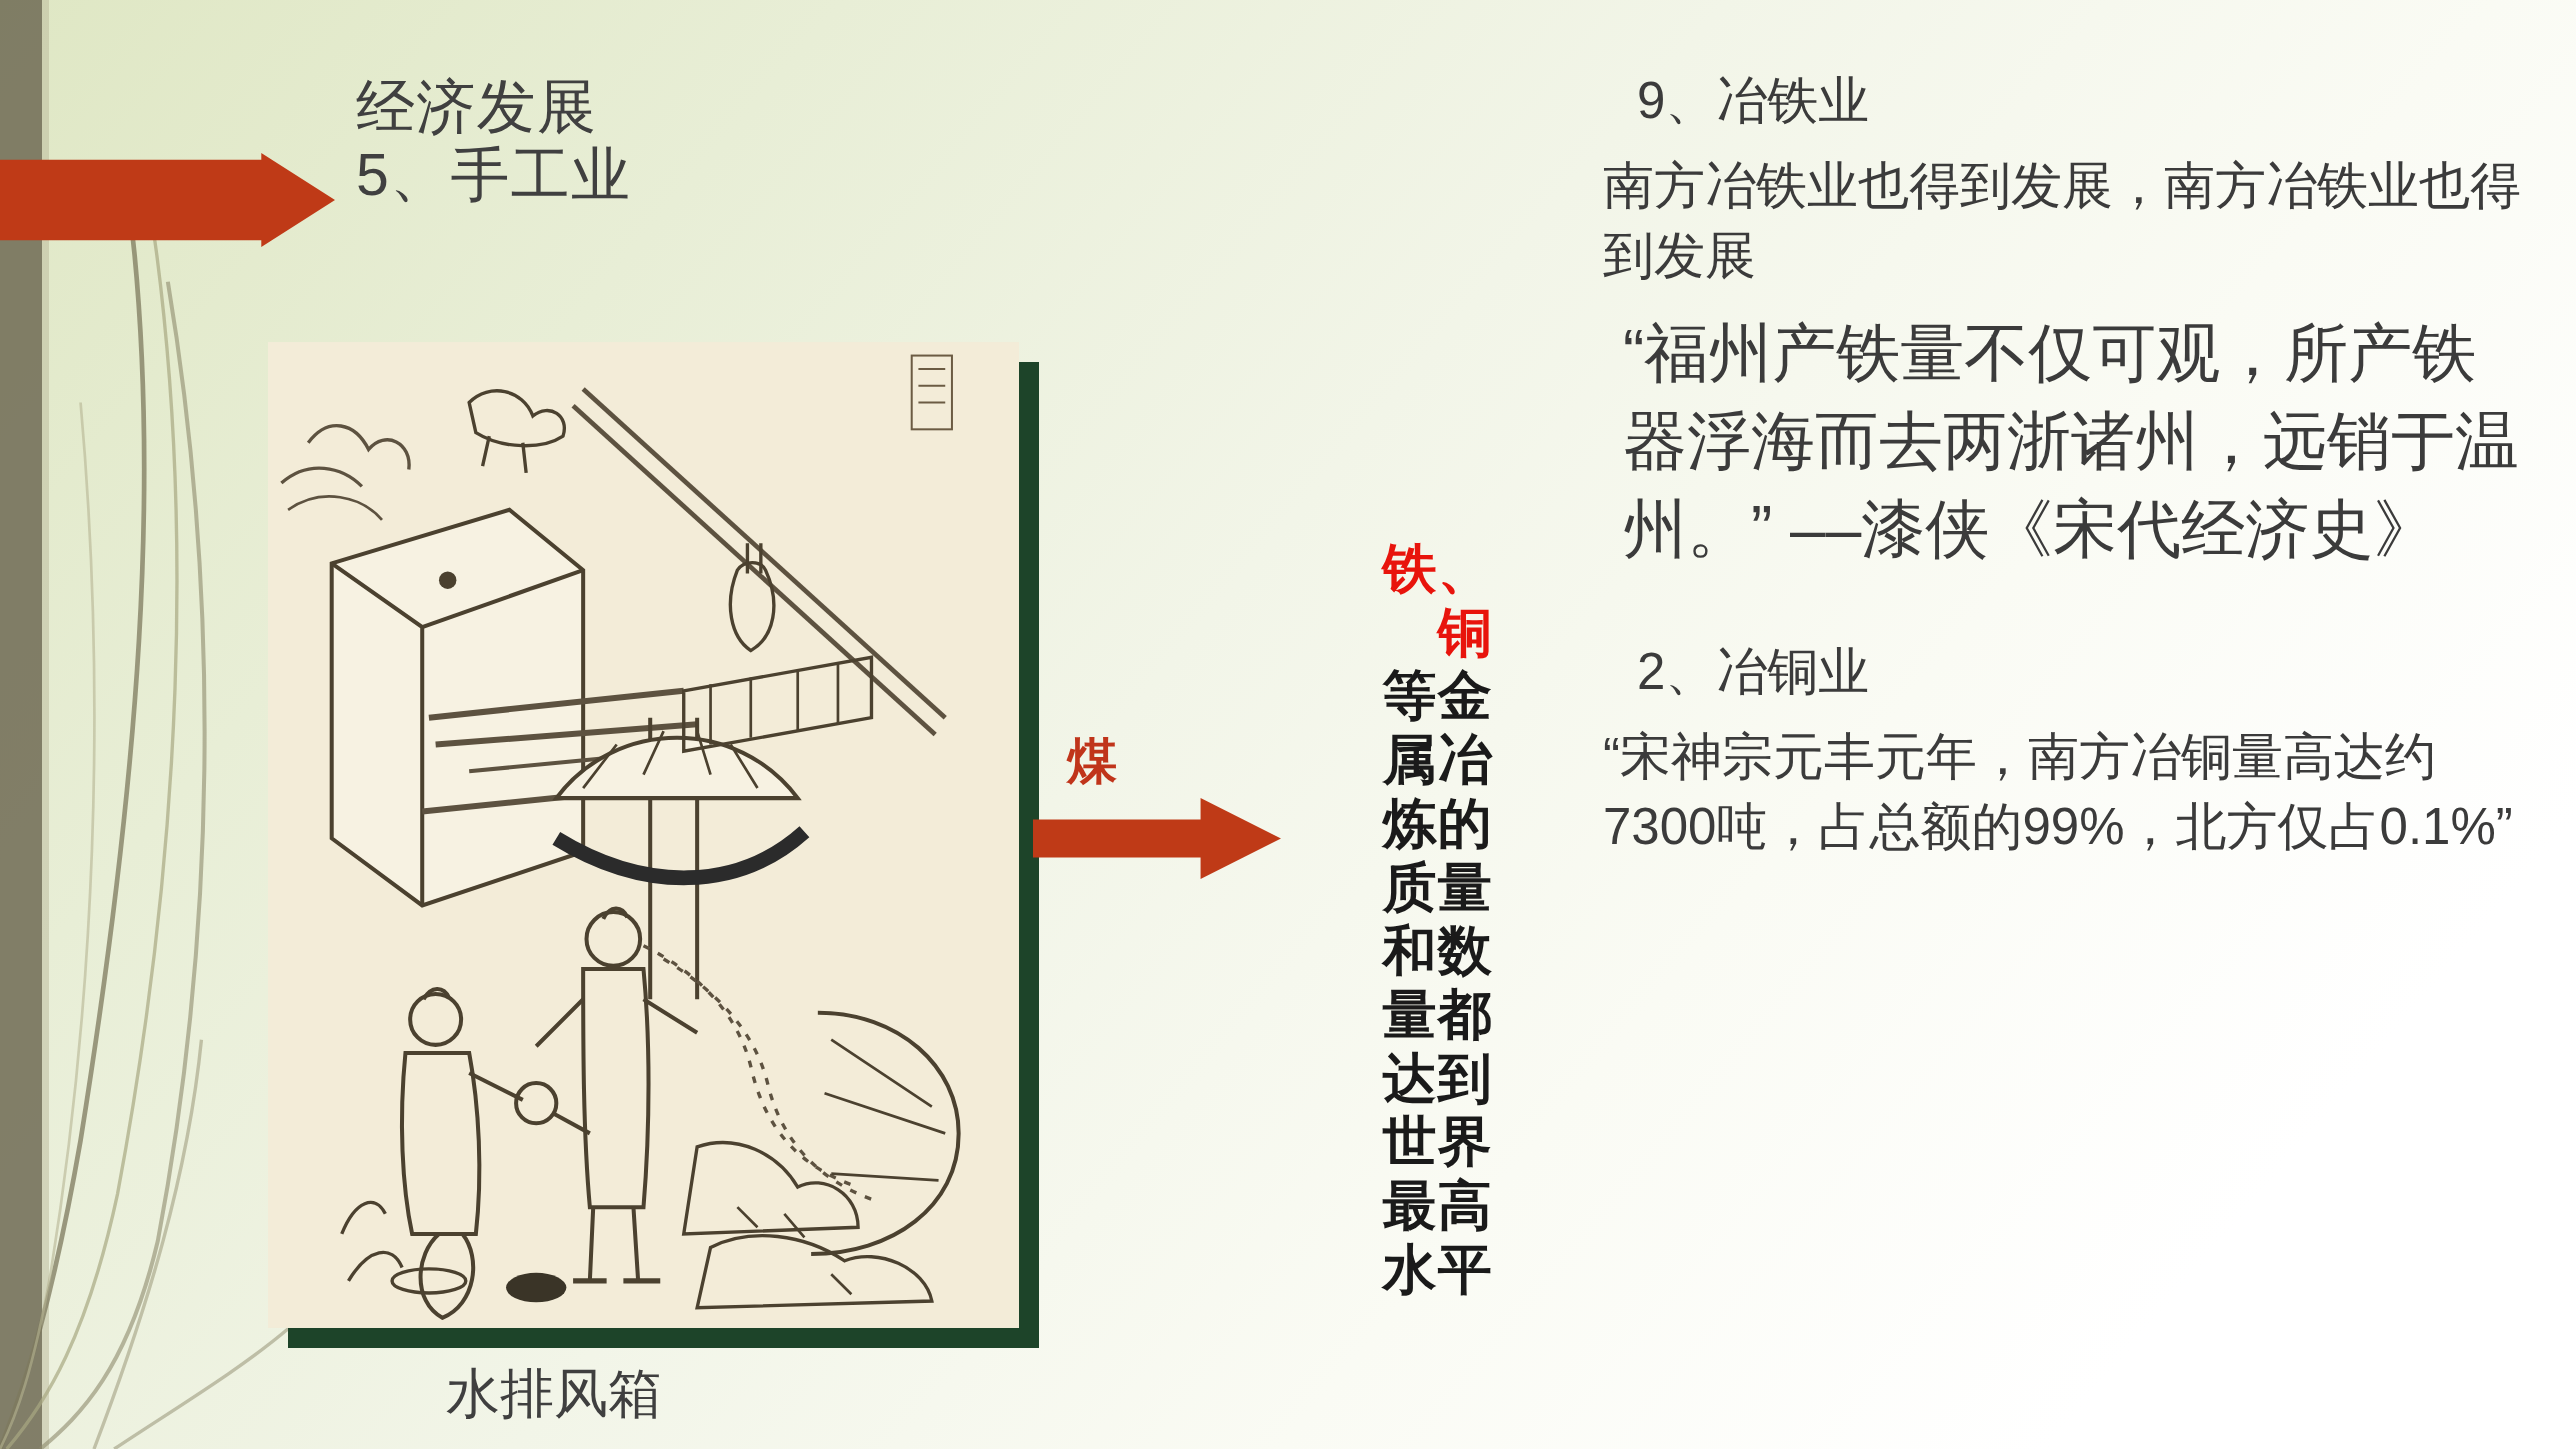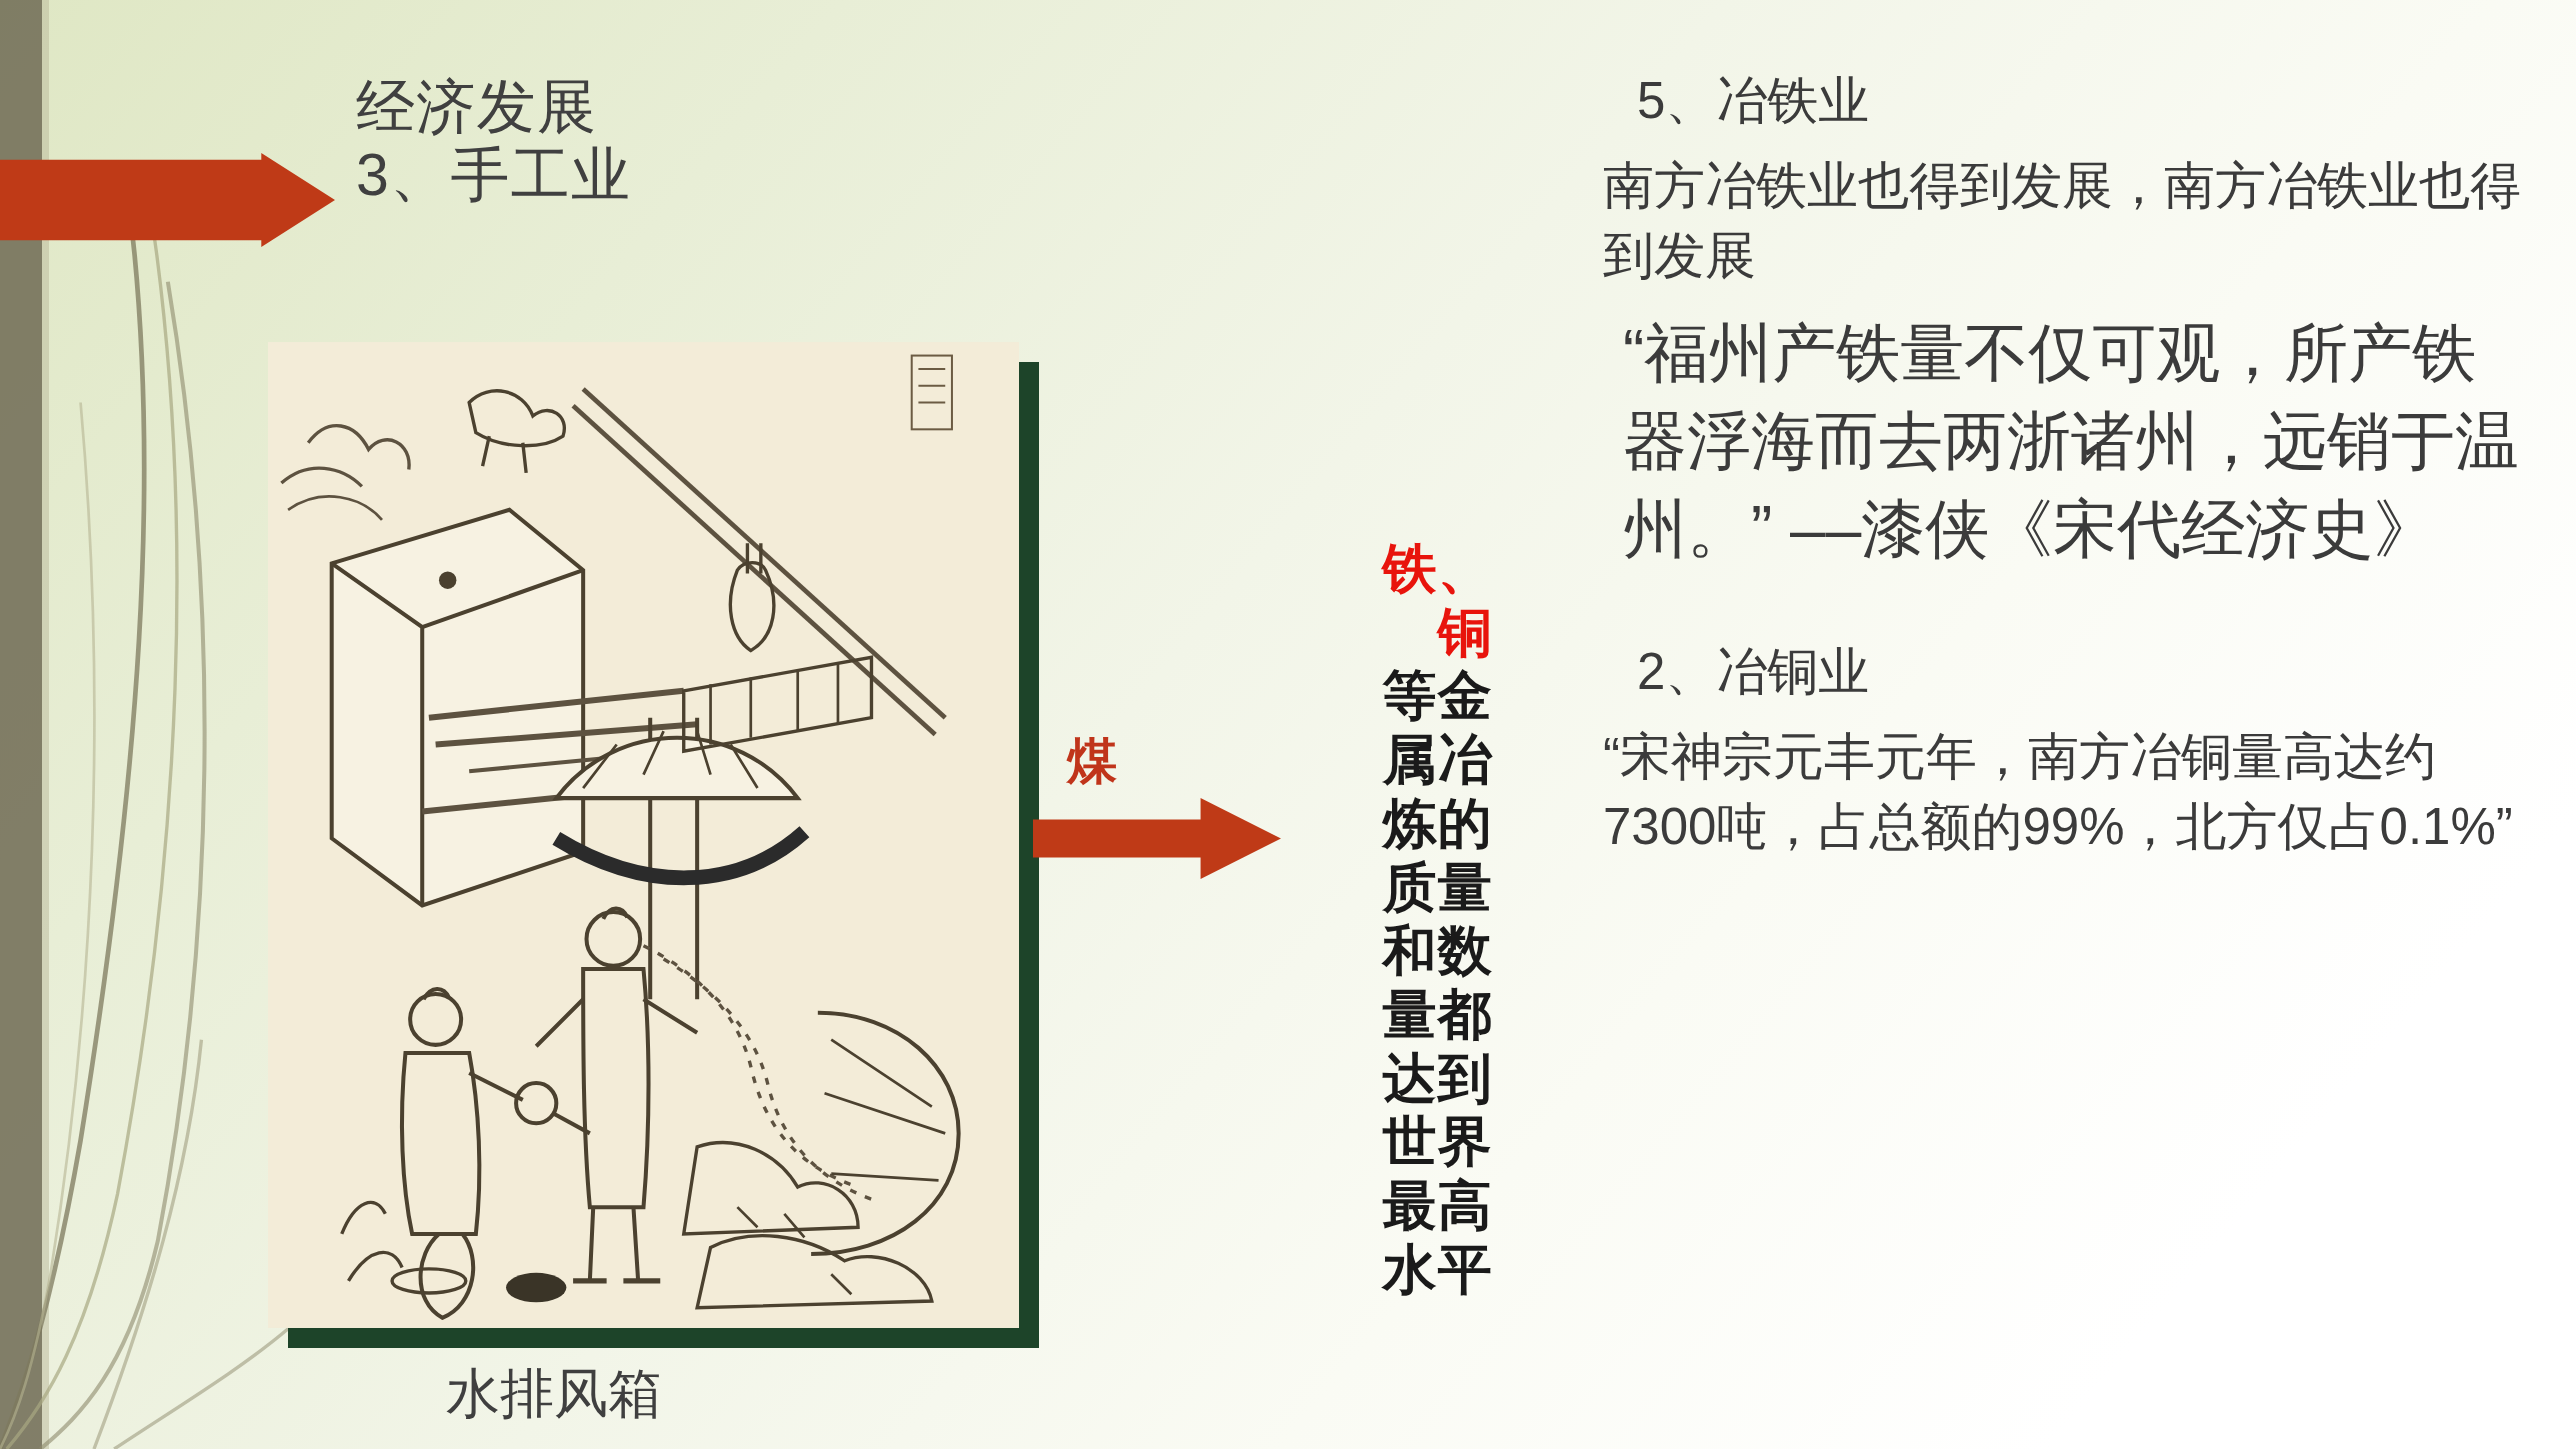--- a/index.html
+++ b/index.html
@@ -187,21 +187,21 @@
     <path d="M300 1550 C 280 1750, 220 1950, 140 2160" stroke="#9a9778" stroke-width="5" fill="none" opacity="0.55"></path>
     <path d="M430 1980 C 360 2040, 260 2100, 170 2160" stroke="#8d8a6c" stroke-width="5" fill="none" opacity="0.5"></path>
   </svg>
 
   <svg class="top-arrow" viewBox="0 0 500 140" preserveAspectRatio="none">
     <path d="M0 10 L 390 10 L 390 0 L 500 70 L 390 140 L 390 130 L 0 130 Z" fill="#bf3a17"></path>
   </svg>
 
   <div class="title-block">
     <div class="title-line1">经济发展</div>
-    <div class="title-line2">3、手工业</div>
+    <div class="title-line2">5、手工业</div>
   </div>
 
   <div class="picture-shadow"></div>
   <div class="picture">
     <svg width="751" height="986" viewBox="0 0 1120 1470">
       <rect x="0" y="0" width="1120" height="1470" fill="#f3ecd8"></rect>
 
       <rect x="960" y="20" width="60" height="110" fill="none" stroke="#6b5b43" stroke-width="3"></rect>
       <path d="M970 40 L1010 40 M970 65 L1010 65 M970 90 L1010 90" stroke="#6b5b43" stroke-width="3"></path>
 
@@ -279,21 +279,21 @@
   <svg class="mid-arrow" viewBox="0 0 370 120" preserveAspectRatio="none">
     <path d="M0 32 L 250 32 L 250 0 L 370 60 L 250 120 L 250 88 L 0 88 Z" fill="#bf3a17"></path>
   </svg>
 
   <div class="metal-col">
     <div class="red">铁、铜</div>
     <div class="black">等金属冶炼的质量和数量都达到世界最高水平</div>
   </div>
 
   <div class="right-col">
-    <div class="rc-heading">5、冶铁业</div>
+    <div class="rc-heading">9、冶铁业</div>
     <div class="rc-para">南方冶铁业也得到发展，南方冶铁业也得到发展</div>
     <div class="rc-quote">“福州产铁量不仅可观，所产铁器浮海而去两浙诸州，远销于温州。” ––漆侠《宋代经济史》</div>
     <div class="rc-gap"></div>
     <div class="rc-heading">2、冶铜业</div>
     <div class="rc-para">“宋神宗元丰元年，南方冶铜量高达约7300吨，占总额的99%，北方仅占0.1%”</div>
   </div>
 
 </div>
 
 

